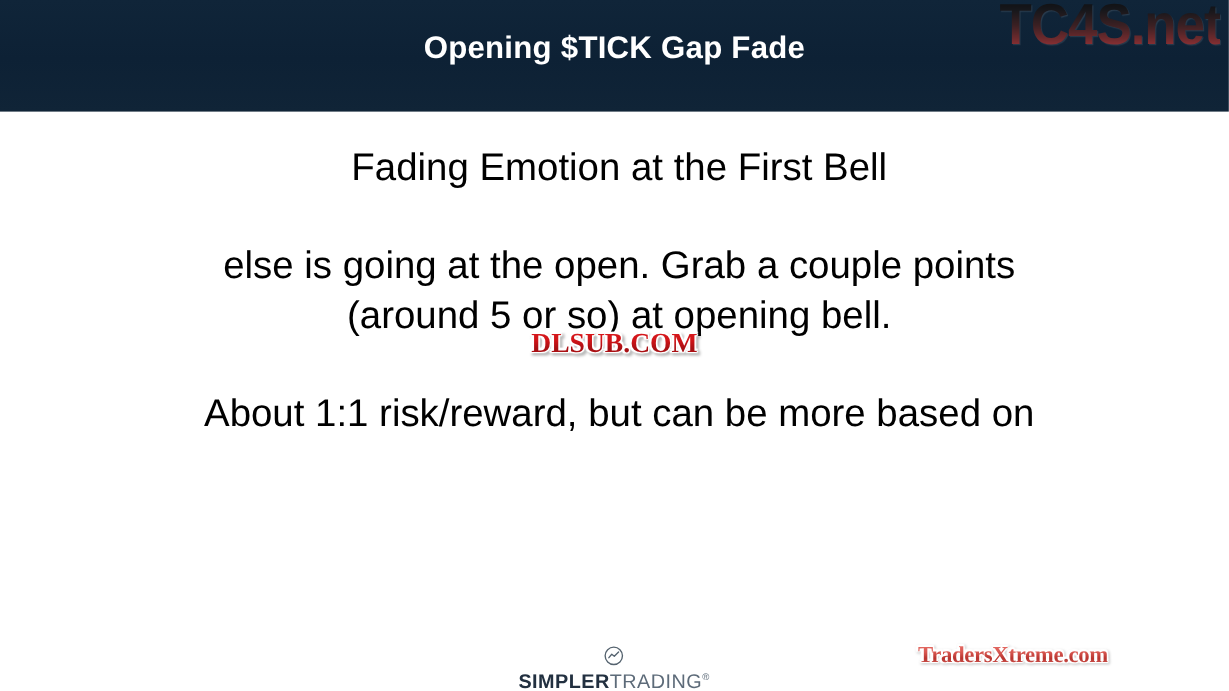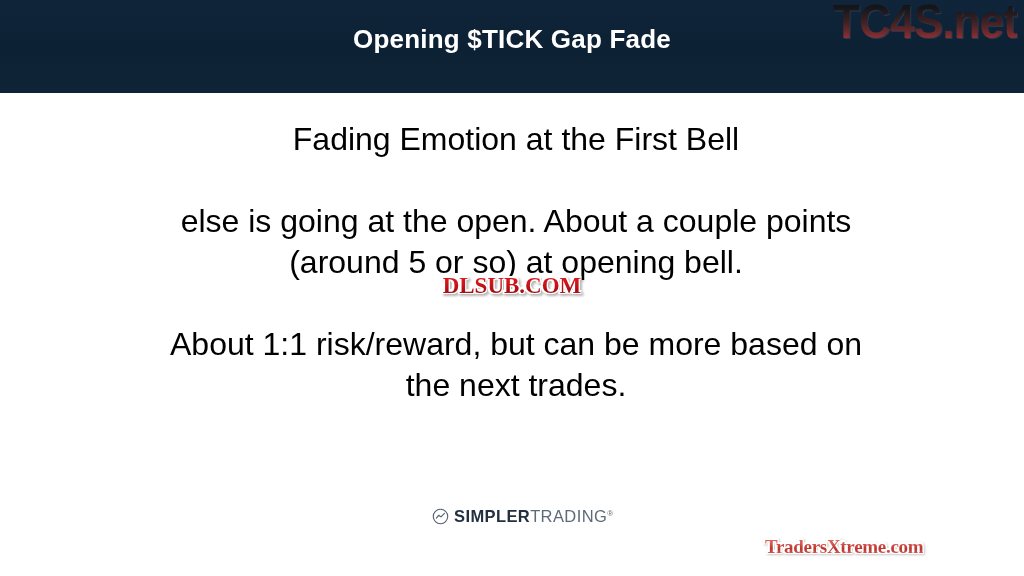--- a/index.html
+++ b/index.html
@@ -118,25 +118,26 @@
       drop-shadow(-1.2px 0 0 #ffffff)
       drop-shadow(0 1.2px 0 #ffffff)
       drop-shadow(0 -1.2px 0 #ffffff)
       drop-shadow(2px 2px 1px rgba(0,0,0,0.28));
   }
 
   
   #simpler-logo {
     position: absolute;
     left: 432px;
-    top: 508px;
+    top: 538px;
     display: flex;
     align-items: center;
     gap: 5px;
     white-space: nowrap;
+    flex-direction: column;
   }
   #simpler-mark {
     display: block;
   }
   #simpler-wordmark {
     font-size: 16.5px;
     letter-spacing: 0.4px;
     color: #2b3a4a;
     line-height: 1;
   }
@@ -190,27 +191,26 @@
 </div>
 
 <div id="tc4s-watermark">TC4S.net</div>
 
 <div id="body-text">
 
   <p class="body-para">Fading Emotion at the First Bell</p>
 
   <div class="body-gap"></div>
 
-  <p class="body-para">else is going at the open. About a couple points</p>
+  <p class="body-para">else is going at the open. Grab a couple points</p>
   <p class="body-para">(around 5 or so) at opening bell.</p>
 
   <div class="body-gap"></div>
 
   <p class="body-para">About 1:1 risk/reward, but can be more based on</p>
-  <p class="body-para">the next trades.</p>
 
 </div>
 
 <div id="dlsub-watermark">DLSUB.COM</div>
 
 <div id="simpler-logo">
   <span>
     <svg id="simpler-mark" width="17" height="17" viewBox="0 0 24 24" aria-hidden="true">
       <circle cx="12" cy="12" r="10.2" fill="none" stroke="#55636f" stroke-width="1.6"></circle>
       <polyline points="6.2,14.2 9.6,10.2 12.6,12.6 17.6,7.6" fill="none" stroke="#55636f" stroke-width="1.6" stroke-linecap="round" stroke-linejoin="round"></polyline>

